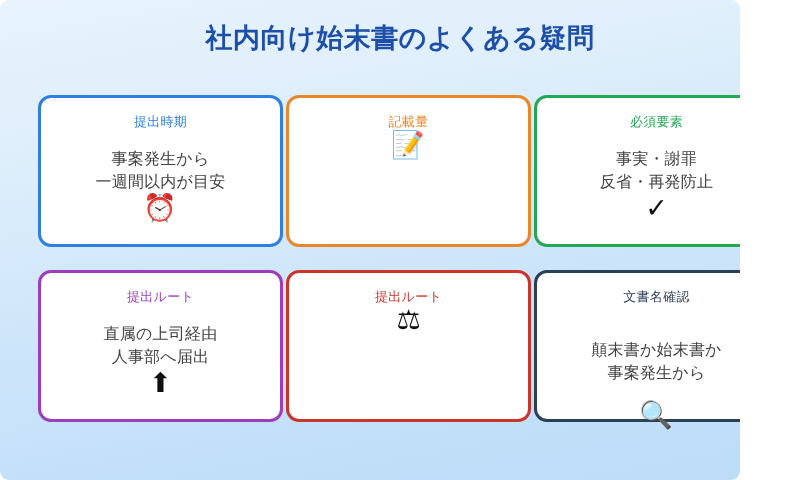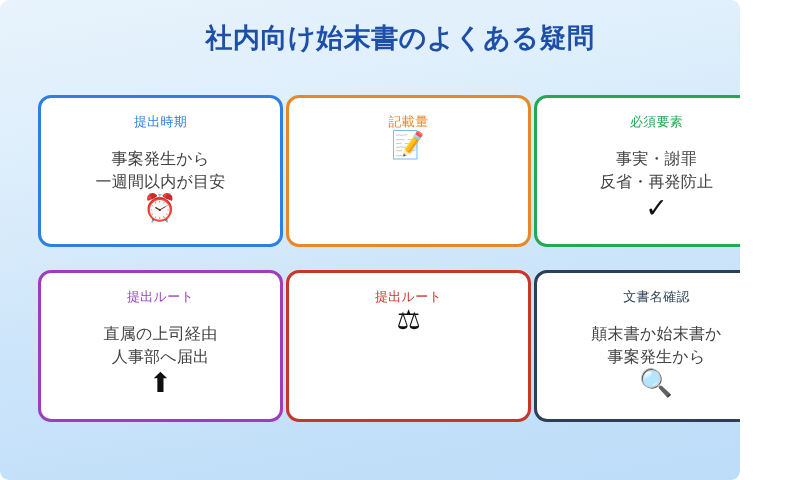--- a/index.html
+++ b/index.html
@@ -118,21 +118,21 @@
       <div class="card" style="border-color: rgb(155, 61, 189);">
         <div class="card-title" style="color: rgb(155, 61, 189);">提出ルート</div>
         <div class="card-body">直属の上司経由
 人事部へ届出</div>
         <div class="card-icon">⬆</div>
       </div>
       <div class="card" style="border-color: rgb(200, 53, 42);">
         <div class="card-title" style="color: rgb(200, 53, 42);">提出ルート</div>
         <div class="card-icon">⚖</div>
       </div>
-      <div class="card" style="border-color: rgb(43, 63, 85);">
+      <div class="card" style="border-color: rgb(43, 63, 85); gap: 16px;">
         <div class="card-title" style="color: rgb(43, 63, 85);">文書名確認</div>
         <div class="card-body">顛末書か始末書か
 事案発生から</div>
         <div class="card-icon">🔍</div>
       </div>
     </div>
 
 </div>
 
 </body></html>

